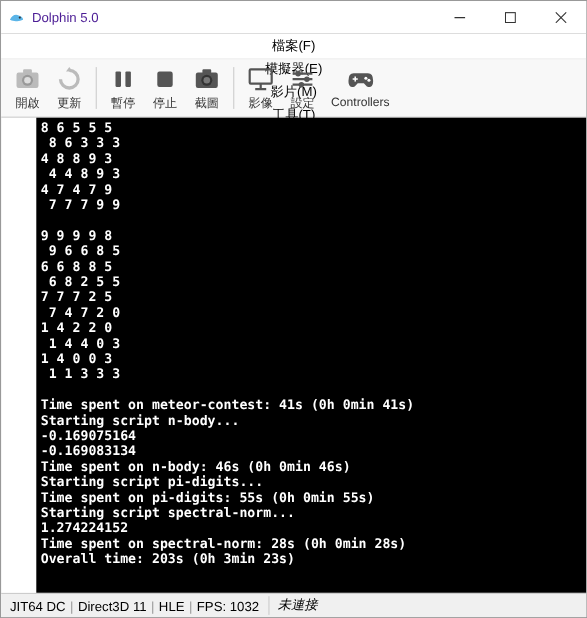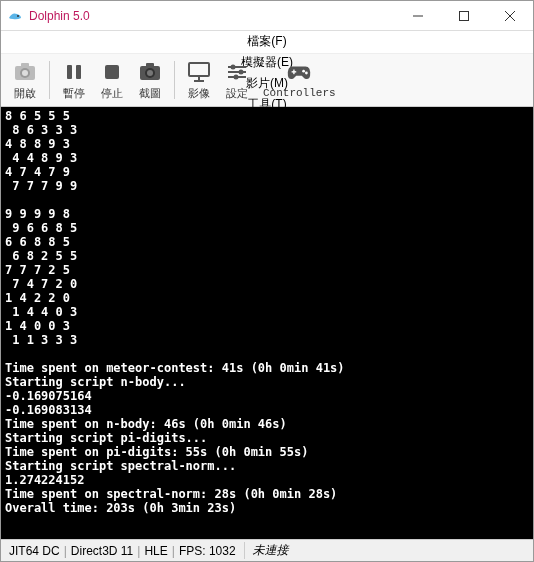--- a/index.html
+++ b/index.html
@@ -1,29 +1,29 @@
 <!DOCTYPE html>
 <html><head>
 <meta charset="utf-8">
 <style>
 * { margin: 0; padding: 0; box-sizing: border-box; }
 body { font-family: "Microsoft JhengHei", "Segoe UI", sans-serif; font-size: 12px; background: #fff; width: 534px; height: 562px; overflow: hidden; border: 1px solid #999; }
 .titlebar { height: 30px; display: flex; align-items: center; background: #fff; border-bottom: 1px solid #ddd; }
 .titlebar-icon { width: 16px; height: 16px; margin: 0 6px; }
-.titlebar-title { flex: 1; font-size: 12px; color: #be185d; }
+.titlebar-title { flex: 1; font-size: 12px; color: #4c1d95; }
 .win-controls { display: flex; }
 .win-btn { width: 46px; height: 30px; display: flex; align-items: center; justify-content: center; cursor: pointer; }
 .menubar { height: 22px; display: flex; align-items: center; padding: 0 4px; background: #fff; font-size: 12px; flex-direction: column; }
 .menu-item { padding: 2px 8px; cursor: pointer; }
 .toolbar { height: 54px; display: flex; align-items: center; padding: 4px 6px; background: #f8f8f8; border-top: 1px solid #eee; border-bottom: 1px solid #ccc; gap: 2px; }
-.tool-btn { display: flex; flex-direction: column; align-items: center; justify-content: center; padding: 2px 6px; cursor: pointer; min-width: 34px; font-family: Liberation Mono, monospace; }
+.tool-btn { display: flex; flex-direction: column; align-items: center; justify-content: center; padding: 2px 6px; cursor: pointer; min-width: 34px; }
 .tool-icon { width: 24px; height: 24px; display: flex; align-items: center; justify-content: center; }
 .tool-label { font-size: 11px; color: #333; margin-top: 2px; white-space: nowrap; }
 .sep { width: 1px; height: 38px; background: #ccc; margin: 0 4px; }
-.console { background: #000; color: #fff; font-family: Consolas, monospace; font-size: 12px; line-height: 14px; padding: 2px 4px; height: 432px; overflow: hidden; white-space: pre; font-weight: bold; }
+.console { background: #000; color: #fff; font-family: Consolas, monospace; font-size: 12px; line-height: 14px; padding: 2px 4px; height: 432px; overflow: hidden; white-space: pre; font-weight: bold; margin-left: 32px; }
 .statusbar { height: 22px; display: flex; align-items: center; background: #f0f0f0; border-top: 1px solid #ccc; font-size: 12px; padding: 0 4px; }
 .status-seg { padding: 0 4px; }
 .status-sep { color: #999; }
 </style>
 </head>
 <body>
 
 <div class="titlebar">
   <span class="titlebar-icon">
     <svg viewBox="0 0 16 16">
@@ -65,20 +65,29 @@
   <div class="tool-btn">
     <span class="tool-icon">
         <svg width="24" height="20" viewBox="0 0 24 20">
           <rect x="2" y="4" width="20" height="14" rx="2" fill="#bbb"></rect>
           <circle cx="12" cy="11" r="5" fill="#999"></circle>
           <circle cx="12" cy="11" r="3" fill="#ddd"></circle>
           <rect x="8" y="1" width="8" height="4" rx="1" fill="#bbb"></rect>
         </svg>
       </span>
     <span class="tool-label">開啟</span>
+  </div>
+  <div class="tool-btn">
+    <span class="tool-icon">
+        <svg width="22" height="22" viewBox="0 0 22 22">
+          <path d="M11 3 A8 8 0 1 1 3 11" fill="none" stroke="#bbb" stroke-width="3"></path>
+          <path d="M11 0 L14 4 L8 4 Z" fill="#bbb"></path>
+        </svg>
+      </span>
+    <span class="tool-label">更新</span>
   </div>
   <div class="sep"></div>
   <div class="tool-btn">
     <span class="tool-icon">
         <svg width="18" height="18">
           <rect x="2" y="2" width="5" height="14" rx="1" fill="#555"></rect>
           <rect x="11" y="2" width="5" height="14" rx="1" fill="#555"></rect>
         </svg>
       </span>
     <span class="tool-label">暫停</span>

